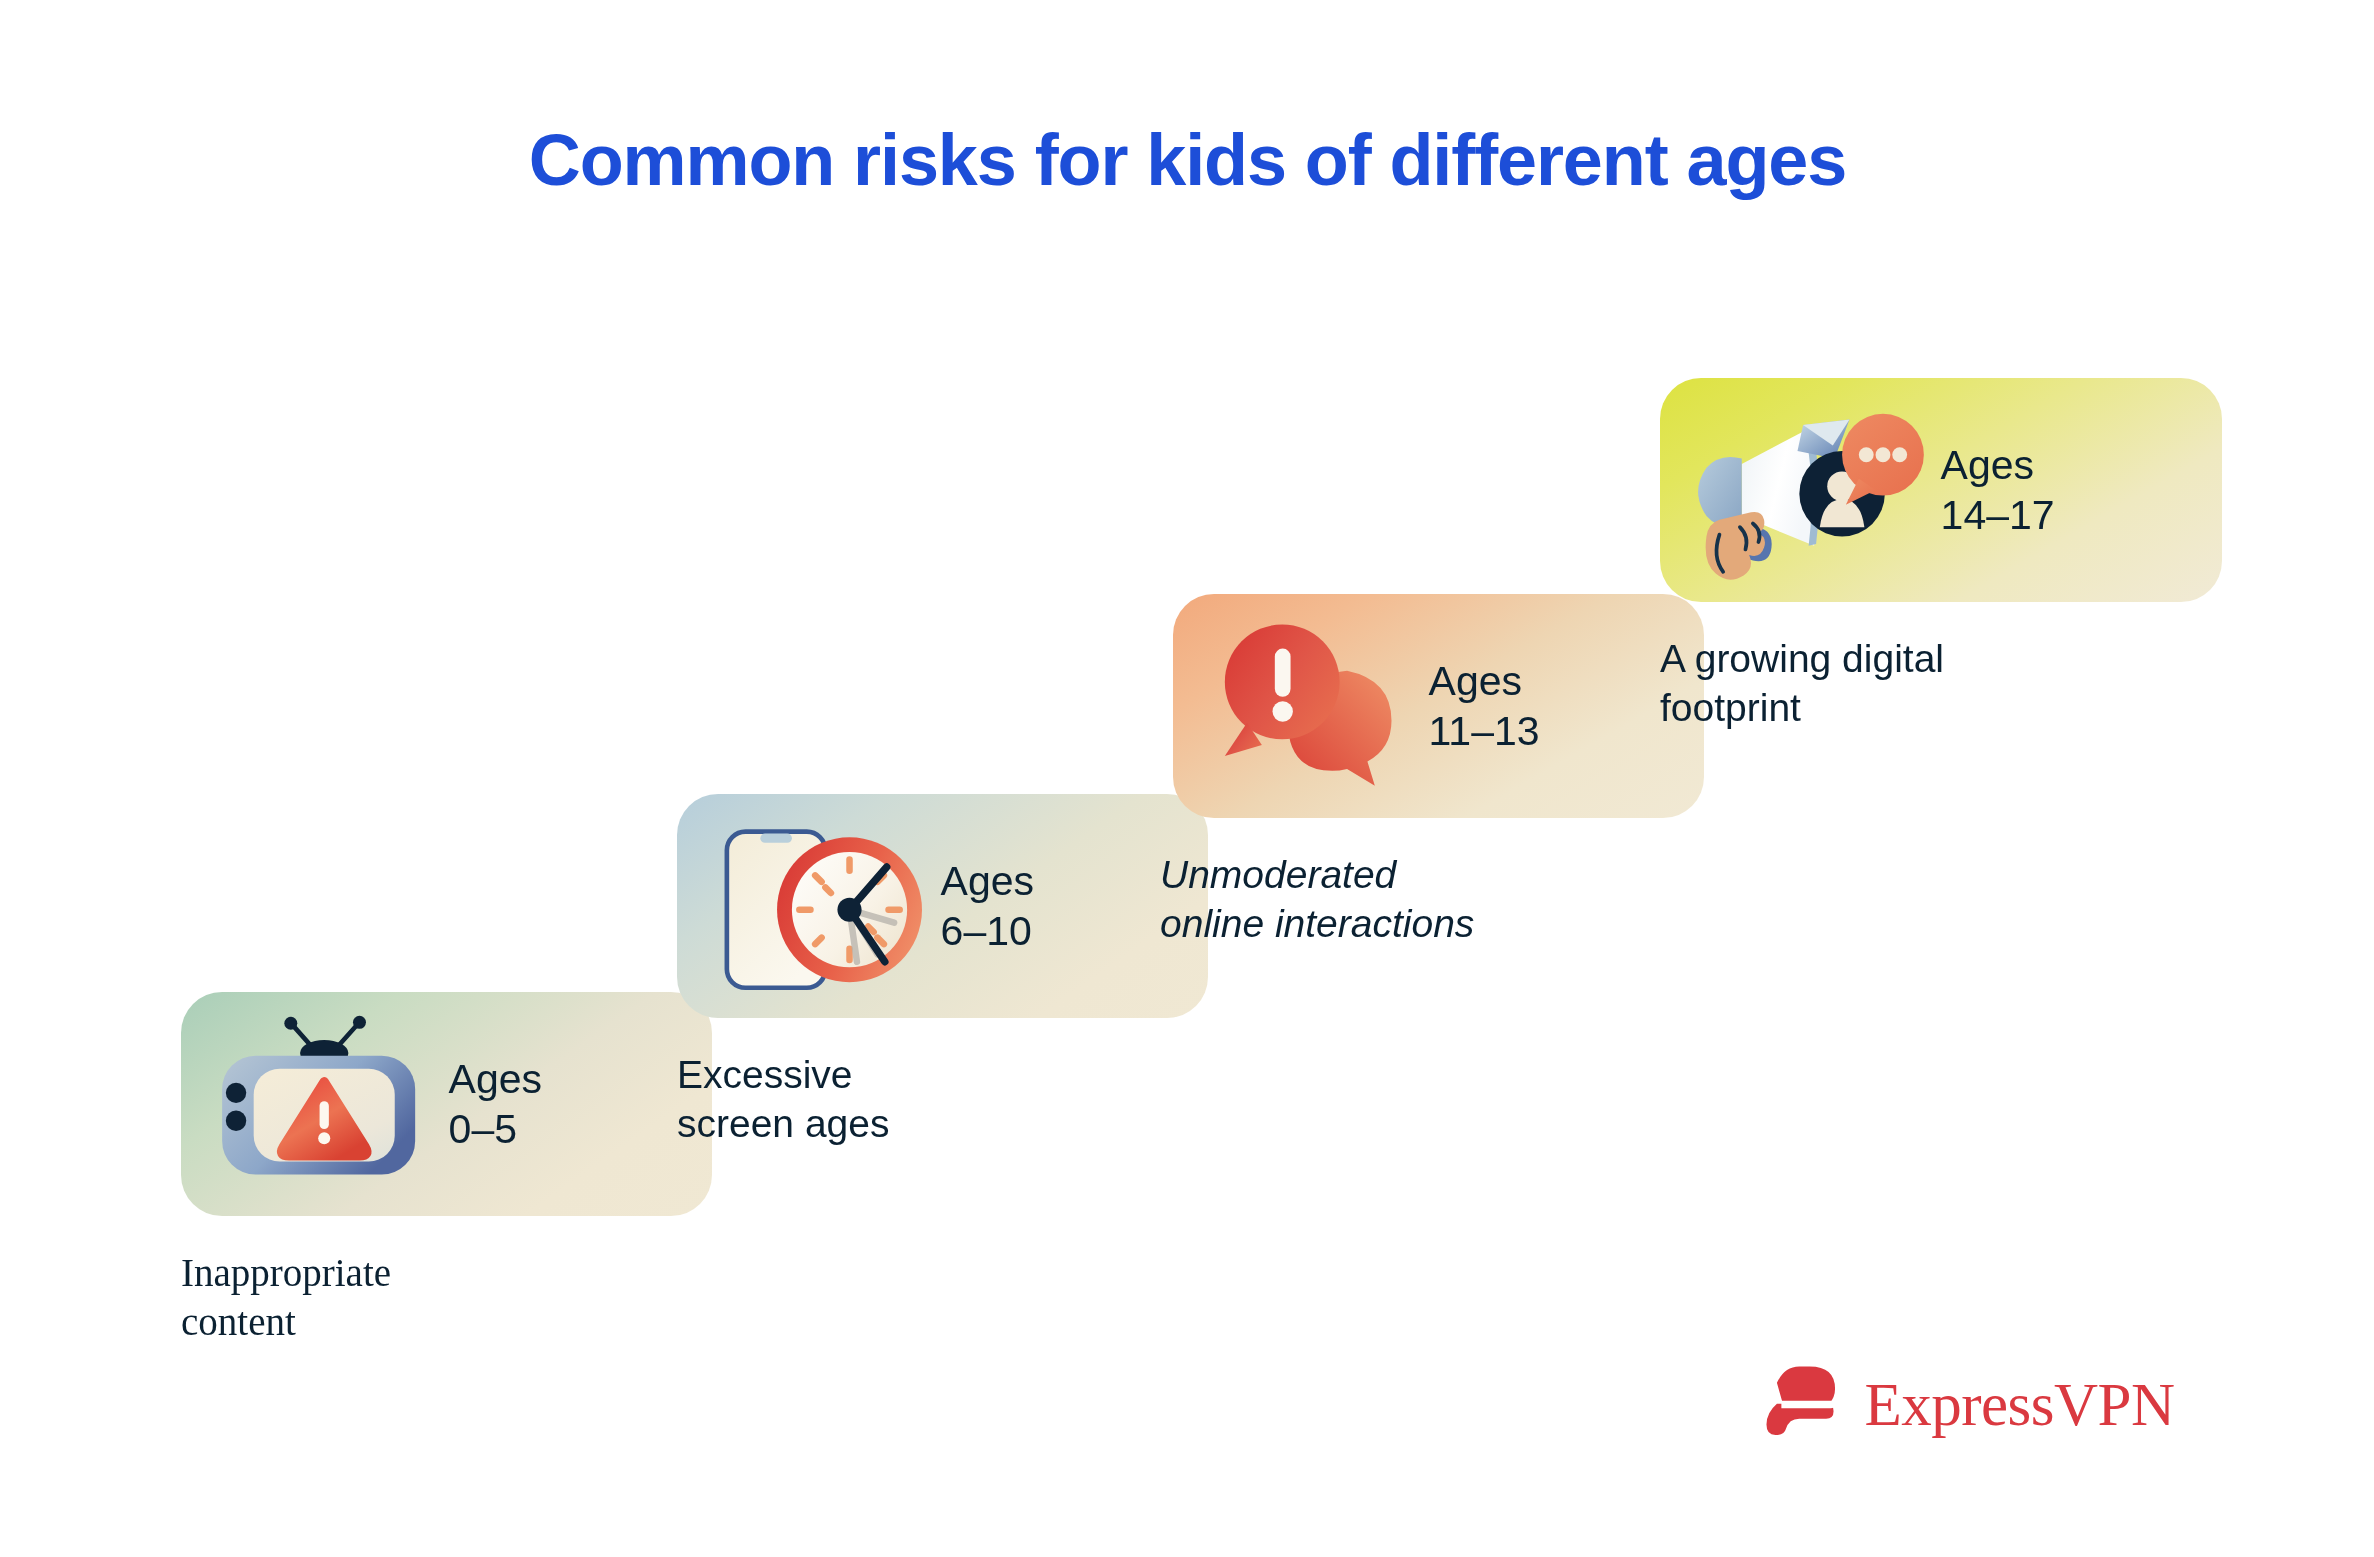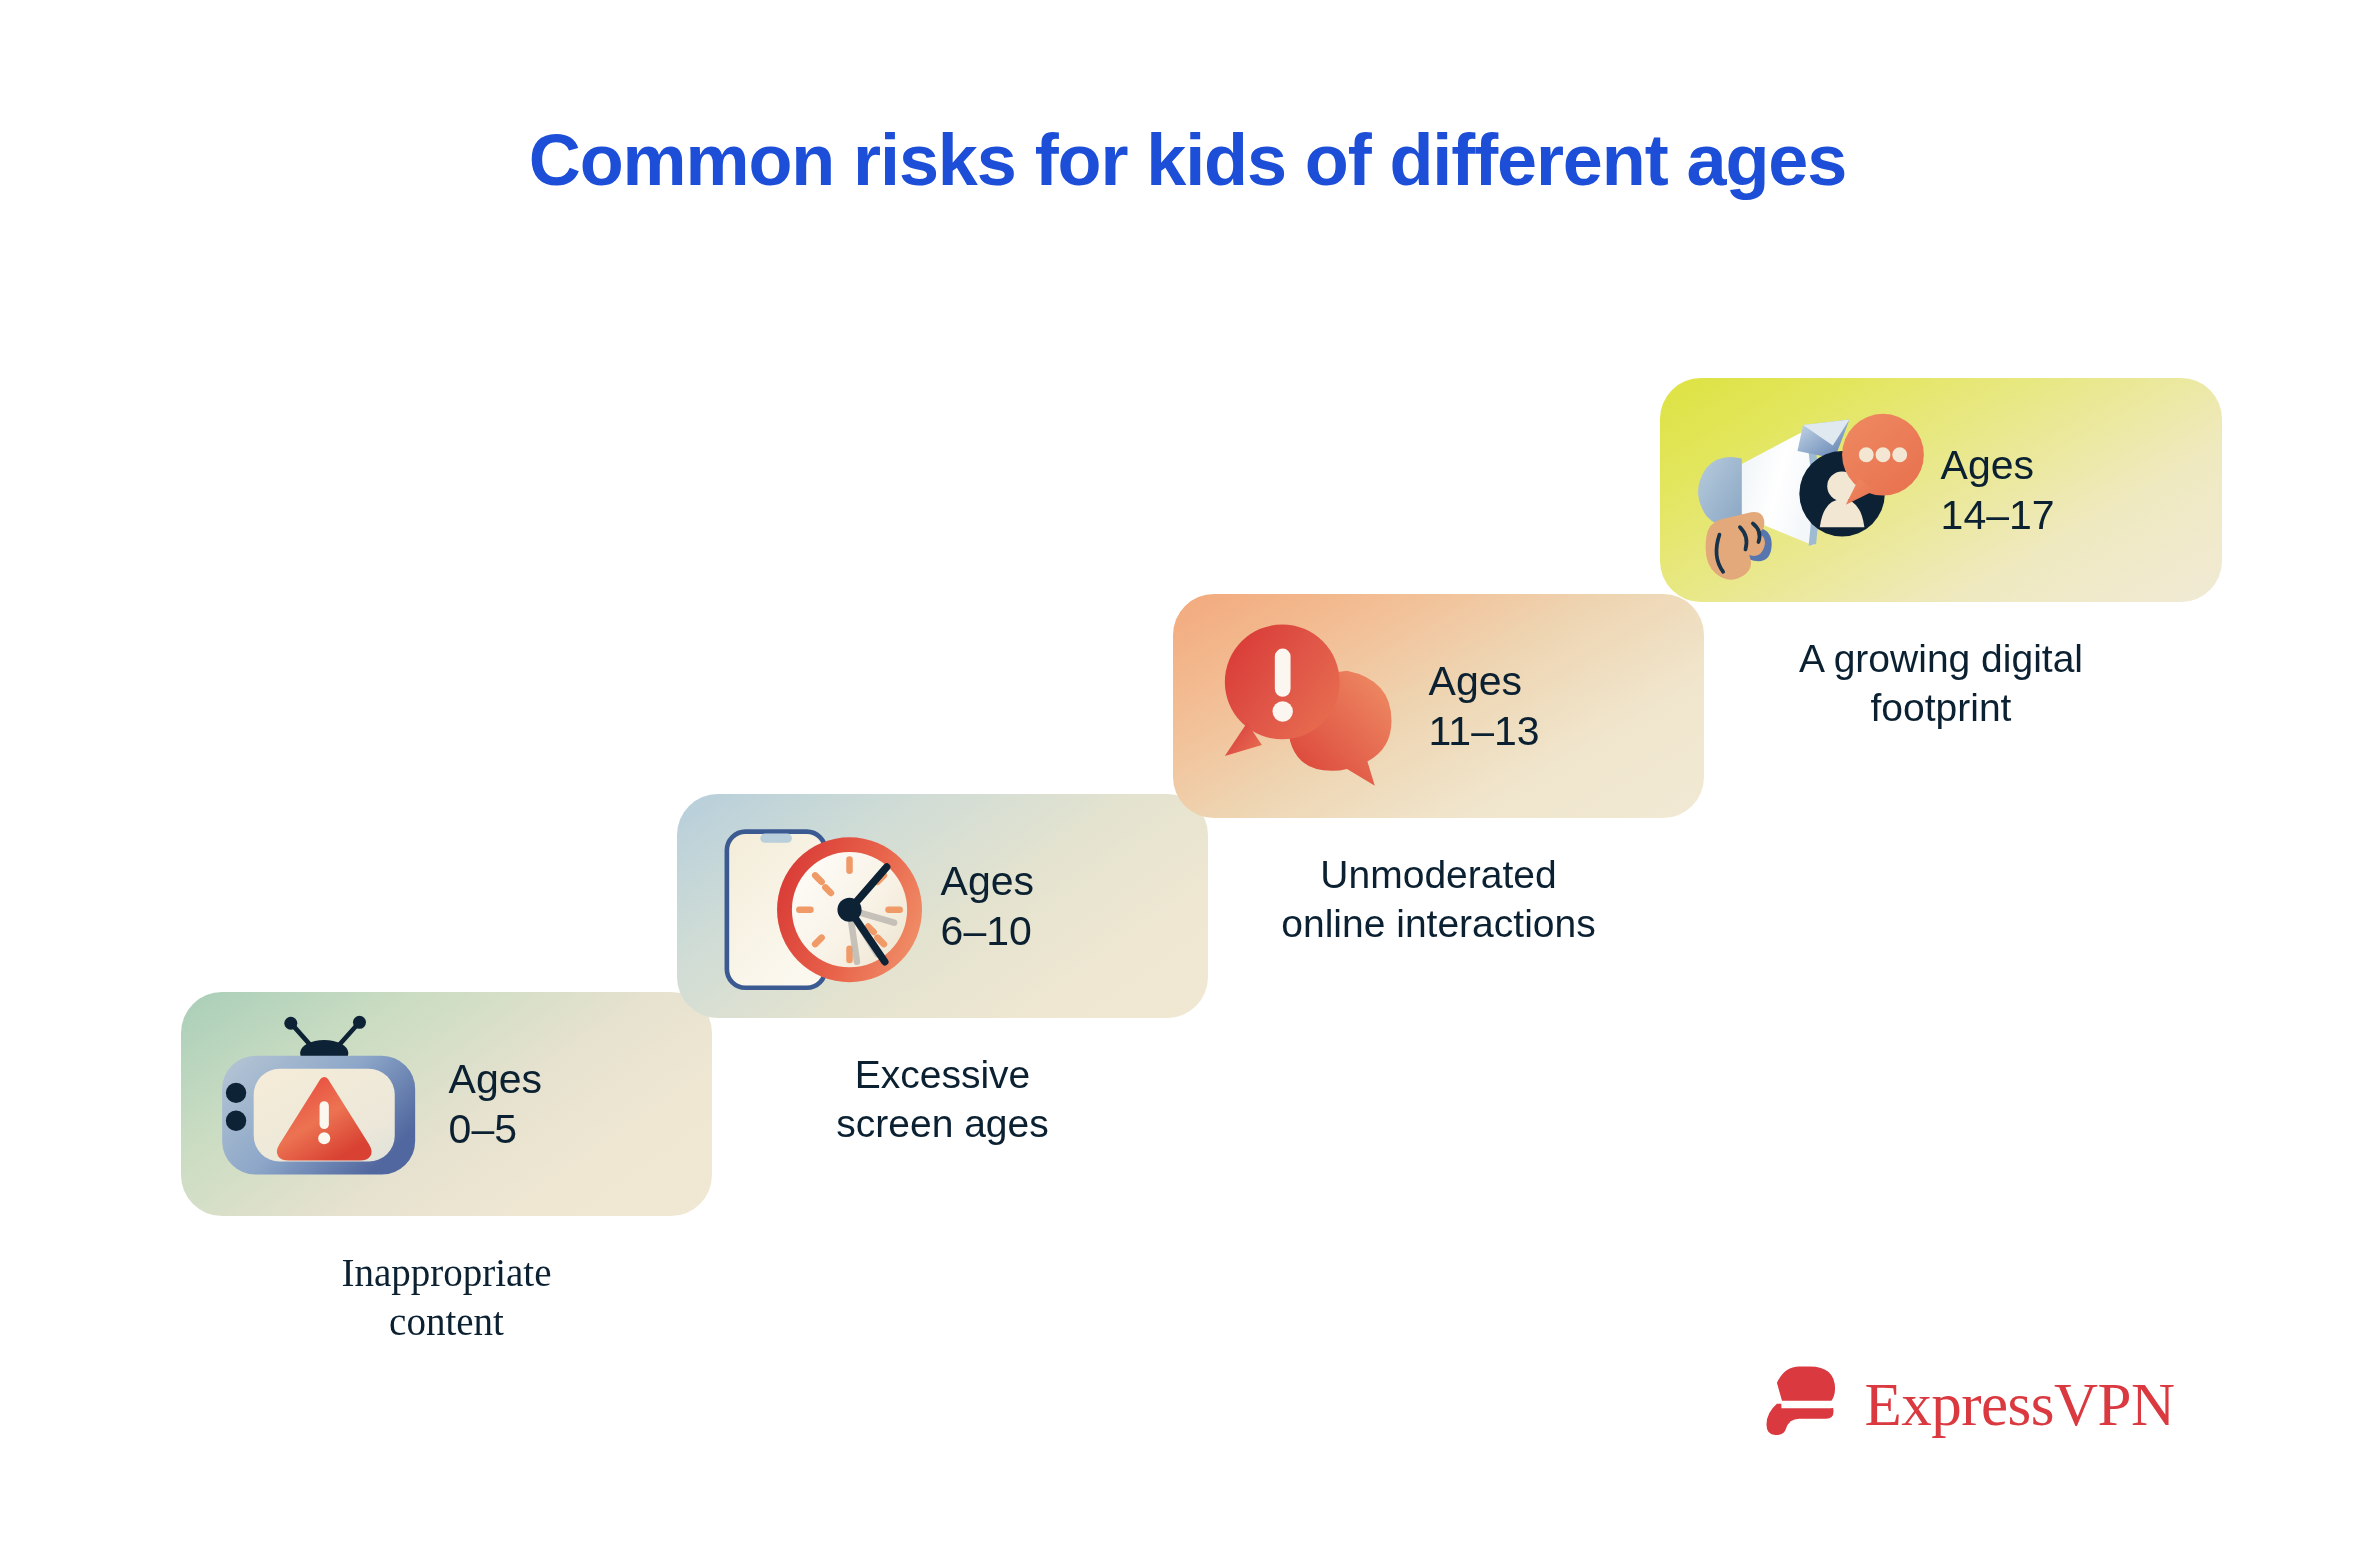--- a/index.html
+++ b/index.html
@@ -42,21 +42,20 @@
     position:relative;
     font-size:41px;
     line-height:1.22;
     font-weight:400;
     color:#0b2132;
     white-space:pre-line;
     margin-left:5.6px;
   }
   .caption {
     margin-top:32px;
-    text-align:center;
     font-size:39px;
     line-height:1.26;
     color:#0b2132;
     white-space:pre-line;
   }
 
   
   #step-1 { left:181px; top:992px; }
   #step-1 .card { width:531px; height:224px;
     background:linear-gradient(145deg,#a9ceb8 0%,#c9dcc2 26%,#e6e2cf 56%,#efe7d2 78%,#f0e8d3 100%); }
@@ -68,21 +67,21 @@
   #step-2 .card { width:531px; height:224px;
     background:linear-gradient(145deg,#b6cedb 0%,#cddbd6 25%,#e4e3cf 55%,#efe7d2 80%,#f0e8d3 100%); }
   #step-2 .card-icon { width:223px; height:186px; margin-left:35px; }
   #step-2 .caption { width:531px; }
 
   
   #step-3 { left:1173px; top:594px; }
   #step-3 .card { width:531px; height:224px;
     background:linear-gradient(150deg,#f2a97c 0%,#f3bc92 22%,#eed5b2 48%,#f0e6cd 74%,#f1e9d4 100%); }
   #step-3 .card-icon { width:213px; height:186px; margin-left:37px; }
-  #step-3 .caption { width:557px; margin-left:-13px; }
+  #step-3 .caption { width:557px; margin-left:-13px;font-style:italic; }
 
   
   #step-4 { left:1660px; top:378px; }
   #step-4 .card { width:562px; height:224px;
     background:linear-gradient(150deg,#dde241 0%,#e2e65c 20%,#e9e88c 45%,#efe9c0 72%,#f1ead6 100%); }
   #step-4 .card-icon { width:249px; height:186px; margin-left:26px; }
   #step-4 .caption { width:562px; }
 
   
   .logo {

